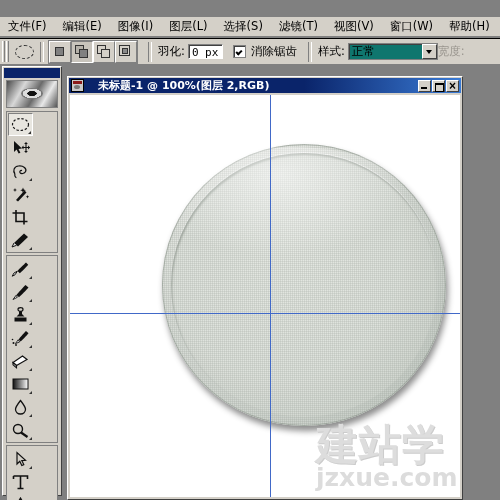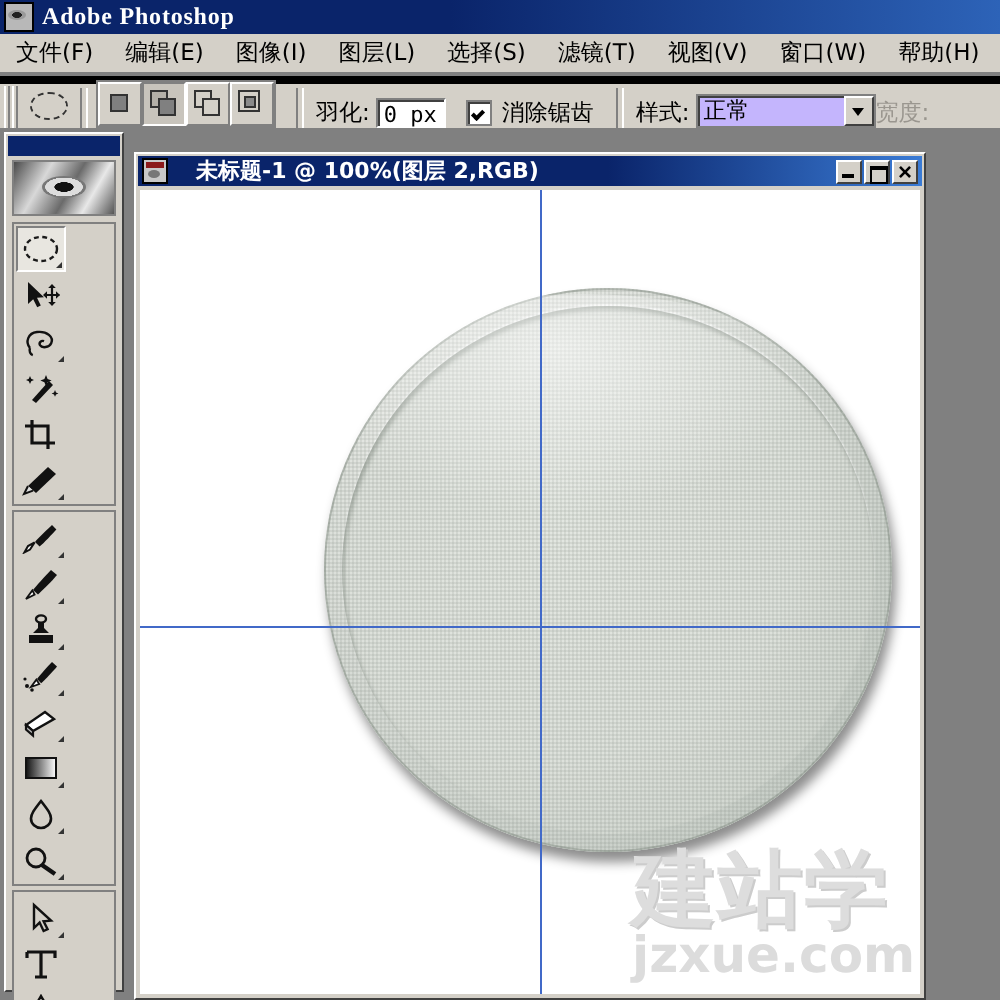--- a/index.html
+++ b/index.html
@@ -43,22 +43,22 @@
   }
   .menuitem{
     padding:1px 7px;margin:0 1px;color:#000;font-size:11.5px;white-space:nowrap;
     font-family:"DejaVu Sans","Liberation Sans",sans-serif;
   }
 
   
   .optbar{
     position:absolute;left:0;top:38px;width:500px;height:27px;
     background:#d4d0c8;
-    border-top:4px solid #000000;border-bottom:1px solid #808080;
-    box-sizing:border-box;display:flex;align-items:flex-end;
+    border-top:1px solid #000000;border-bottom:1px solid #808080;
+    box-sizing:border-box;display:flex;align-items:center;
   }
   .gripper{width:7px;height:21px;margin:0 3px 0 2px;flex:0 0 auto;
     background:repeating-linear-gradient(to right,#fff 0 1px,#d4d0c8 1px 2px,#808080 2px 3px,#d4d0c8 3px 4px);}
   .opt-tool{
     width:24px;height:22px;display:flex;align-items:center;justify-content:center;flex:0 0 auto;
   }
   .ellipse-glyph{width:17px;height:12px;border:1px dashed #333;border-radius:50%;}
   .optsep{width:2px;height:20px;margin:0 4px;border-left:1px solid #808080;border-right:1px solid #fff;flex:0 0 auto;}
   .modegroup{display:flex;border:1px solid #808080;background:#d4d0c8;flex:0 0 auto;}
   .modebtn{
@@ -93,21 +93,21 @@
   .checkbox{
     width:11px;height:11px;background:#fff;border:1px solid #808080;
     box-shadow:inset 1px 1px 0 #404040;position:relative;margin-right:3px;flex:0 0 auto;
   }
   .checkbox.checked::after{
     content:"";position:absolute;left:2px;top:4px;width:4px;height:2px;
     border-left:2px solid #000;border-bottom:2px solid #000;
     transform:rotate(-45deg);
   }
   .selectbox{
-    display:flex;align-items:center;height:17px;background:#c4b5fd;
+    display:flex;align-items:center;height:17px;background:#0f766e;
     border:1px solid #808080;box-shadow:inset 1px 1px 0 #404040;
     box-sizing:border-box;flex:0 0 auto;
   }
   .selectbox .val{flex:1;padding:0 3px;font-size:11.5px;color:#000;white-space:nowrap;
     font-family:"DejaVu Sans","Liberation Sans",sans-serif;}
   .arrowbtn{
     width:15px;height:15px;background:#d4d0c8;margin:0 0 0 0;
     border-left:1px solid #fff;border-top:1px solid #fff;
     border-right:1px solid #404040;border-bottom:1px solid #404040;
     display:flex;align-items:center;justify-content:center;box-sizing:border-box;flex:0 0 auto;
@@ -244,24 +244,20 @@
     font-family:"DejaVu Sans","Liberation Sans",sans-serif;
     font-size:25px;font-weight:bold;color:#dcdcdc;line-height:26px;
     letter-spacing:0px;white-space:nowrap;margin-top:-2px;
   }
 </style>
 </head>
 <body>
 
 <div id="app">
 
-  <div class="titlebar">
-    <div class="appicon"></div>
-    <div class="apptitle">Adobe Photoshop</div>
-  </div>
 
   <div class="menubar">
     <div class="menuitem">文件(F)</div>
     <div class="menuitem">编辑(E)</div>
     <div class="menuitem">图像(I)</div>
     <div class="menuitem">图层(L)</div>
     <div class="menuitem">选择(S)</div>
     <div class="menuitem">滤镜(T)</div>
     <div class="menuitem">视图(V)</div>
     <div class="menuitem">窗口(W)</div>

